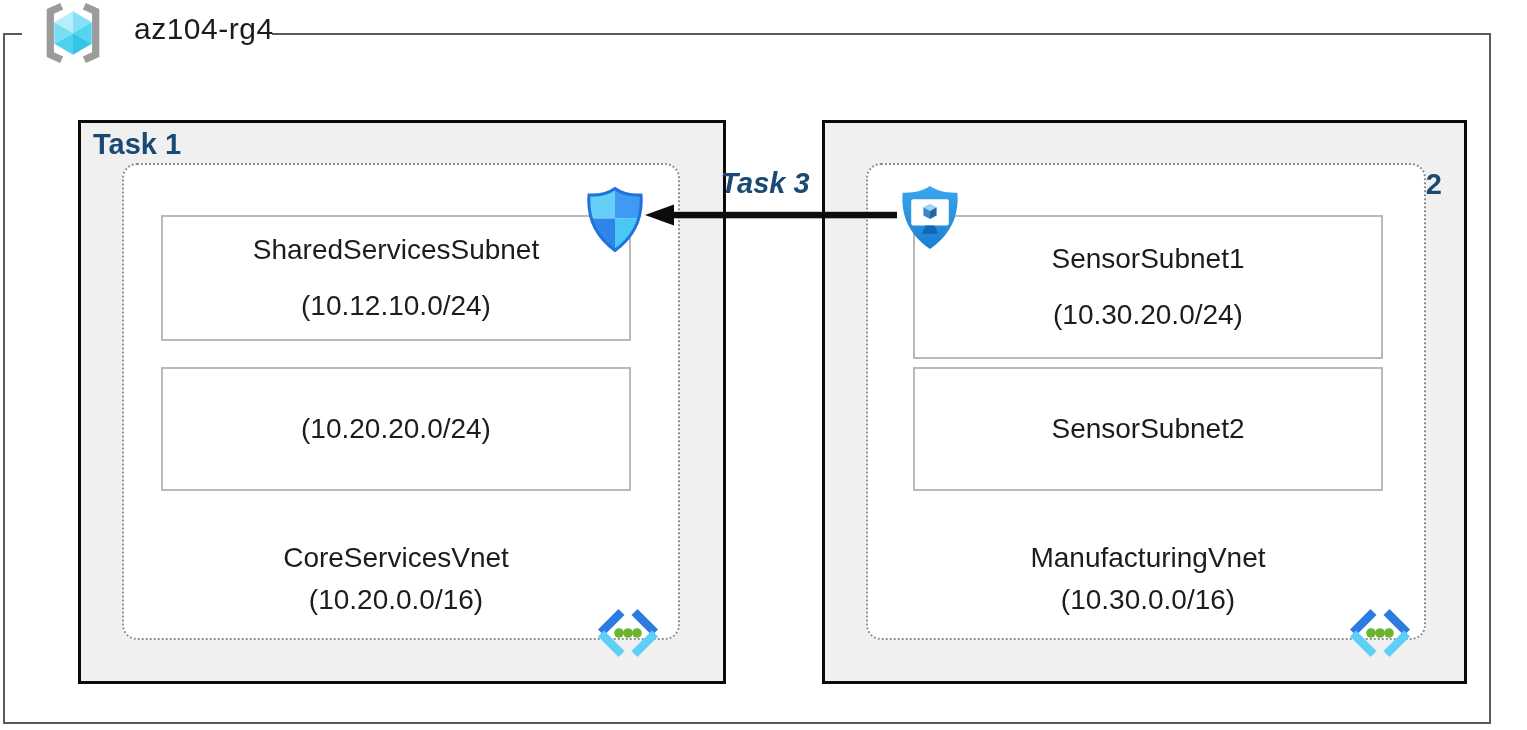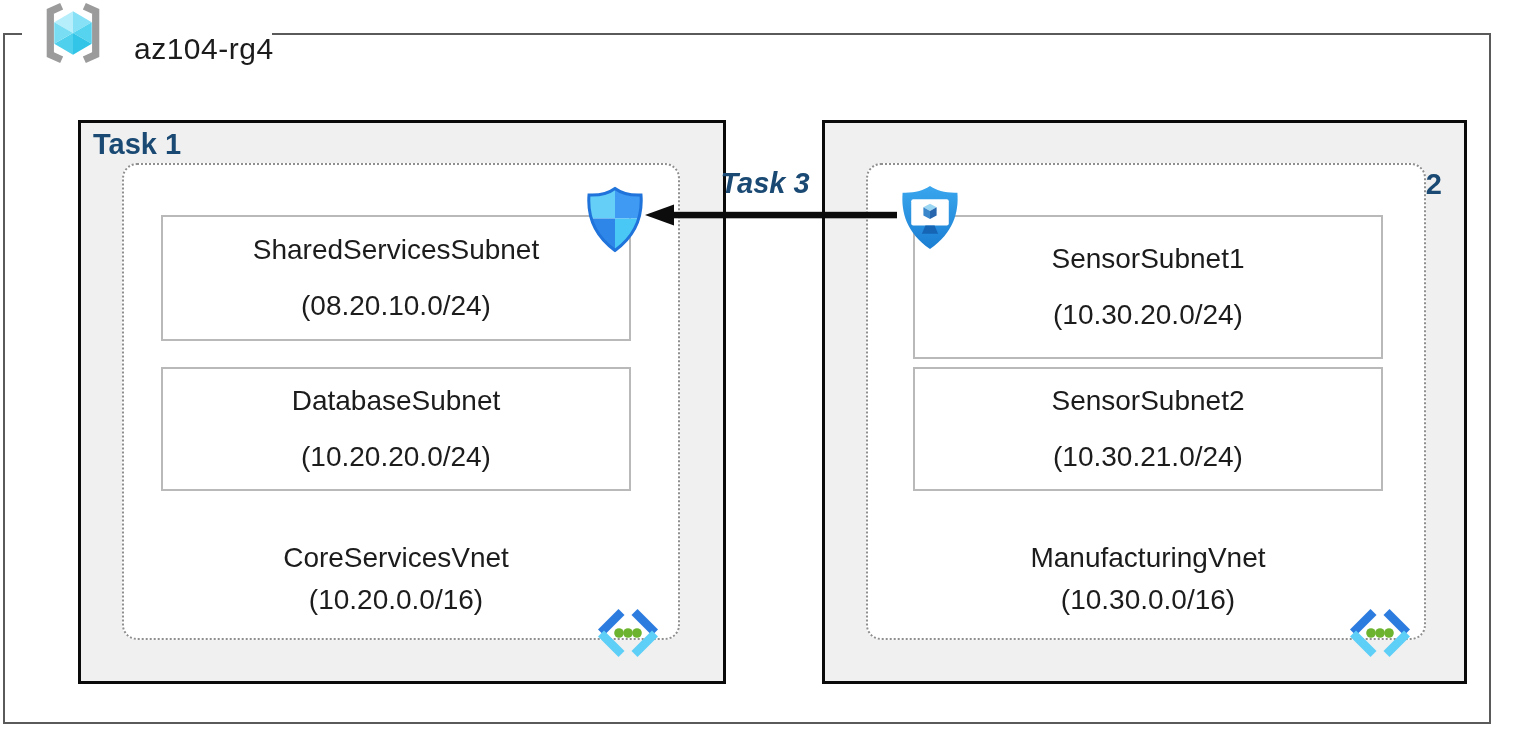--- a/index.html
+++ b/index.html
@@ -10,21 +10,21 @@
   .abs { position:absolute; }
 
   
   .rg-frame {
     left:3px; top:33px; width:1488px; height:691px;
     border:2px solid #5a5a5a; box-sizing:border-box;
   }
   .rg-mask { left:22px; top:24px; width:250px; height:18px; background:#ffffff; }
   .rg-icon { left:40px; top:2px; width:66px; height:62px; }
   .rg-name {
-    left:134px; top:28px; font-size:30px; color:#1b1b1b; line-height:42px;
+    left:134px; top:8px; font-size:30px; color:#1b1b1b; line-height:42px;
     letter-spacing:0.5px; white-space:nowrap;
   }
 
   
   .task-box {
     width:648px; height:564px; background:#f0f0f0;
     border:3px solid #0a0a0a; box-sizing:border-box;
   }
   .task-label {
     position:absolute; top:5px; font-size:29px; font-weight:bold;
@@ -83,34 +83,32 @@
   <div class="abs task-box" style="left:822px; top:120px; width:645px;">
     <div class="task-label" style="right:22px;margin-top:40px;">Task 2</div>
   </div>
 
   <div class="abs vnet" style="left:122px; top:163px; width:558px; height:477px;"></div>
 
   <div class="abs vnet" style="left:866px; top:163px; width:560px; height:477px;"></div>
 
   <div class="abs subnet" style="left:161px; top:215px; width:470px; height:126px;">
     <div>SharedServicesSubnet</div>
-    <div>(08.20.10.0/24)</div>
+    <div>(10.12.10.0/24)</div>
   </div>
   <div class="abs subnet" style="left:161px; top:367px; width:470px; height:124px;">
-    <div>DatabaseSubnet</div>
     <div>(10.20.20.0/24)</div>
   </div>
 
   <div class="abs subnet" style="left:913px; top:215px; width:470px; height:144px;">
     <div>SensorSubnet1</div>
     <div>(10.30.20.0/24)</div>
   </div>
   <div class="abs subnet" style="left:913px; top:367px; width:470px; height:124px;">
     <div>SensorSubnet2</div>
-    <div>(10.30.21.0/24)</div>
   </div>
 
   <div class="abs vnet-label" style="left:161px; top:537px; width:470px;">
     <div>CoreServicesVnet</div>
     <div>(10.20.0.0/16)</div>
   </div>
   <div class="abs vnet-label" style="left:913px; top:537px; width:470px;">
     <div>ManufacturingVnet</div>
     <div>(10.30.0.0/16)</div>
   </div>

